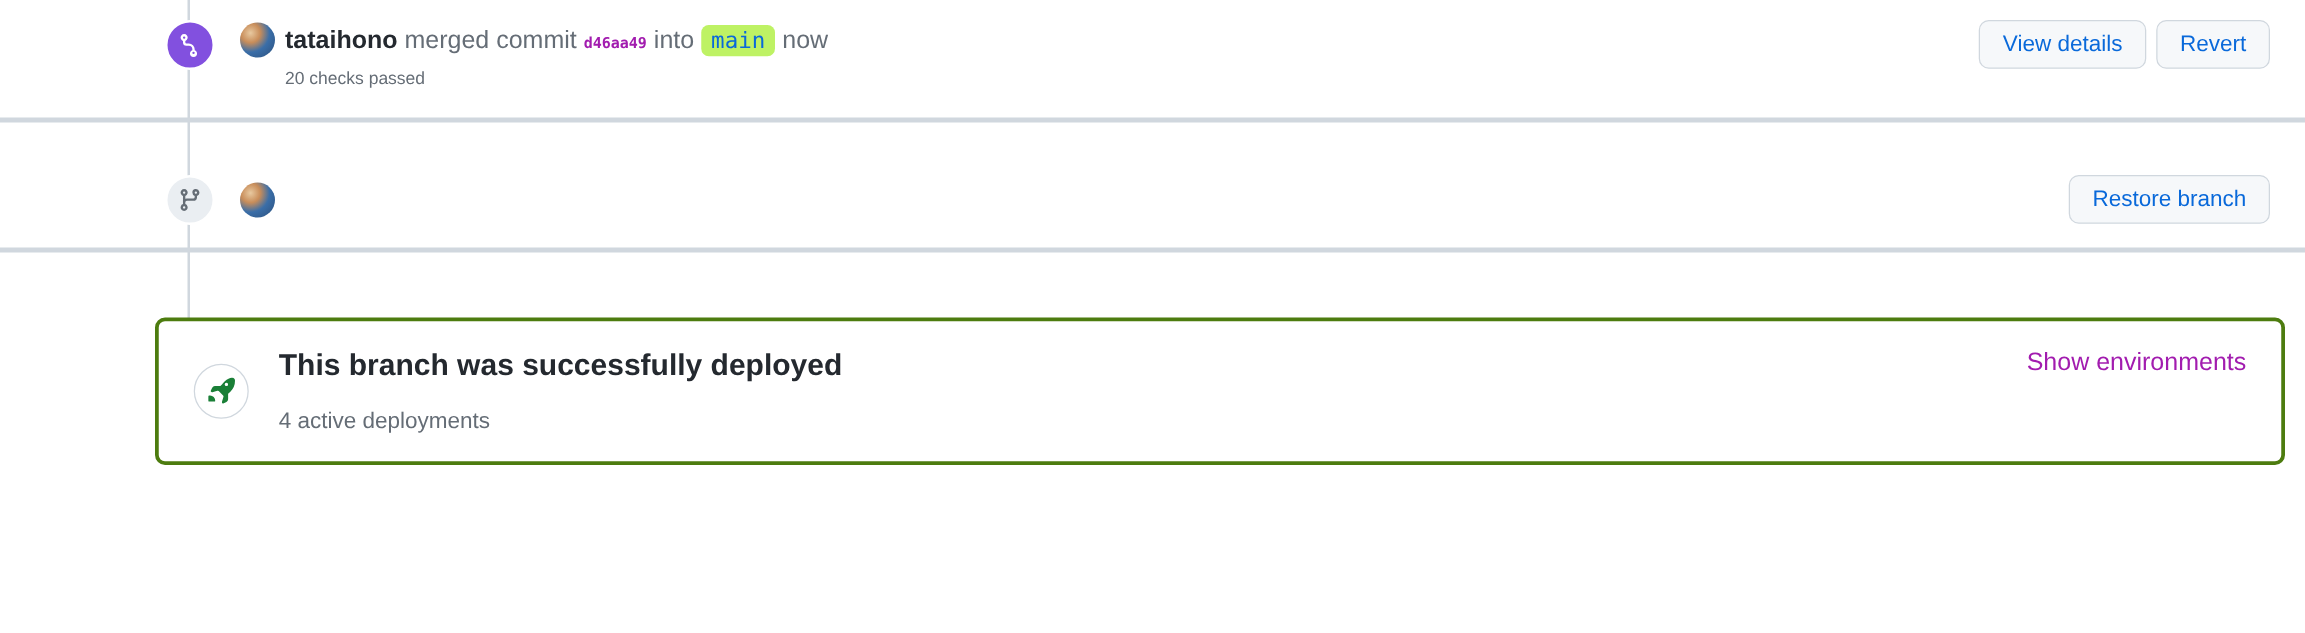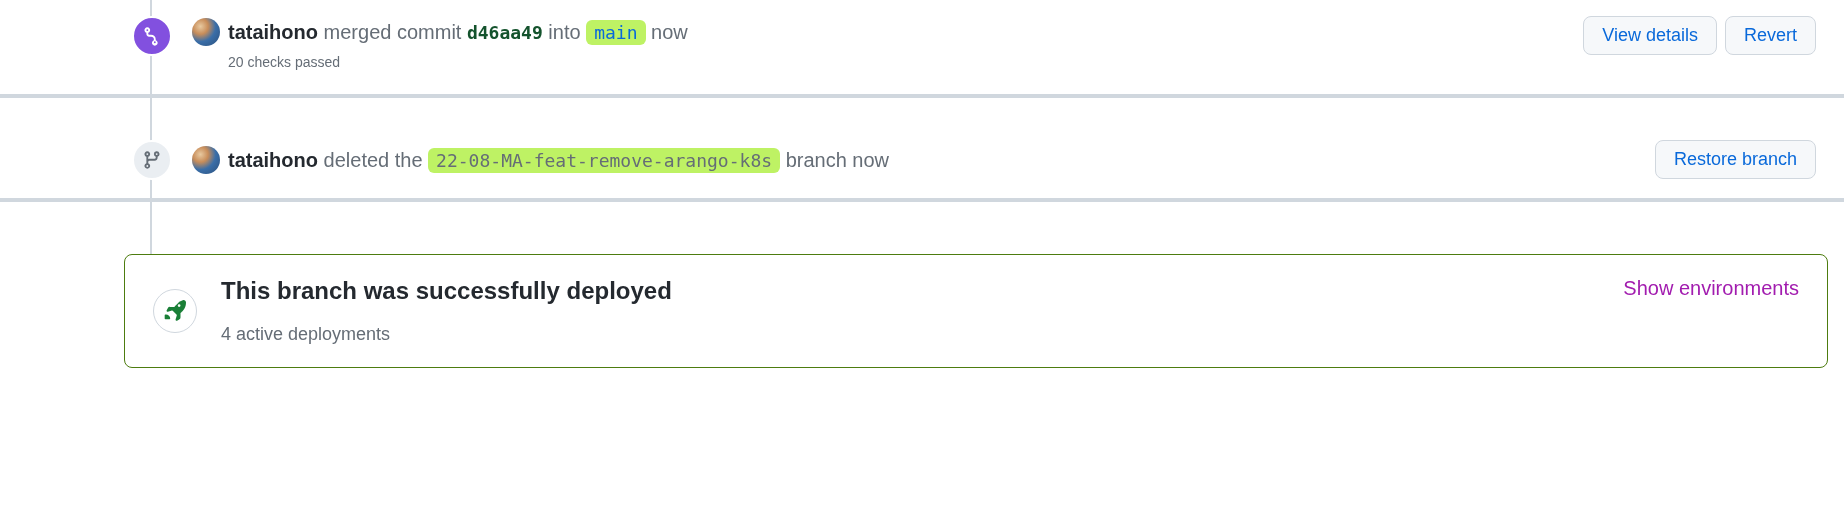--- a/index.html
+++ b/index.html
@@ -64,22 +64,22 @@
   width: 28px;
   height: 28px;
   border-radius: 50%;
   background: radial-gradient(circle at 30% 30%, #e8c9a0 0%, #c88d5a 28%, #3a6ea8 55%, #2a4e7a 100%);
   flex-shrink: 0;
 }
 .username { font-weight: 700; color: #24292f; }
 .commit-sha {
   font-family: ui-monospace, SFMono-Regular, "SF Mono", Menlo, Consolas, monospace;
   font-weight: 600;
-  color: #14532d;
-  font-size: 18px;
+  color: #a21caf;
+  font-size: 12px;
 }
 .branch-pill {
   font-family: ui-monospace, SFMono-Regular, "SF Mono", Menlo, Consolas, monospace;
   background: #bef264;
   color: #0969da;
   border-radius: 6px;
   padding: 2px 8px;
   font-size: 18px;
 }
 .branch-pill-del { color: #656d76; }
@@ -106,21 +106,21 @@
   background: #f6f8fa;
   border: 1px solid #d0d7de;
   border-radius: 8px;
   cursor: pointer;
 }
 .deploy-card {
   margin-left: -28px;
   margin-right: 0;
   margin-top: 36px;
   margin-bottom: 24px;
-  border: 1px solid #4d7c0f;
+  border: 3px solid #4d7c0f;
   border-radius: 8px;
   padding: 22px 28px;
   display: flex;
   align-items: center;
   gap: 24px;
   background: #ffffff;
   position: relative;
 }
 .deploy-icon {
   width: 44px;
@@ -178,26 +178,20 @@
 
   <div class="event" style="padding-top:30px;">
     <div class="badge badge-gray" style="top:26px;">
       <svg width="20" height="20" viewBox="0 0 16 16" fill="#656d76">
         <path d="M9.5 3.25a2.25 2.25 0 1 1 3 2.122V6A2.5 2.5 0 0 1 10 8.5H6a1 1 0 0 0-1 1v1.128a2.251 2.251 0 1 1-1.5 0V5.372a2.25 2.25 0 1 1 1.5 0v1.836A2.493 2.493 0 0 1 6 7h4a1 1 0 0 0 1-1v-.628A2.25 2.25 0 0 1 9.5 3.25Zm-6 0a.75.75 0 1 0 1.5 0 .75.75 0 0 0-1.5 0Zm8.25-.75a.75.75 0 1 0 0 1.5.75.75 0 0 0 0-1.5ZM4.25 12a.75.75 0 1 0 0 1.5.75.75 0 0 0 0-1.5Z"></path>
       </svg>
     </div>
     <div class="event-body">
       <div class="event-row">
         <span class="avatar"></span>
-        <span>
-          <span class="username">tataihono</span>
-          <span>deleted the</span>
-          <span class="branch-pill branch-pill-del">22-08-MA-feat-remove-arango-k8s</span>
-          <span>branch now</span>
-        </span>
       </div>
     </div>
     <div class="actions-right" style="top:26px;padding-left:28px;">
       <button class="btn">Restore branch</button>
     </div>
     <div class="divider"></div>
   </div>
 
   <div class="deploy-card">
     <div class="deploy-icon">

